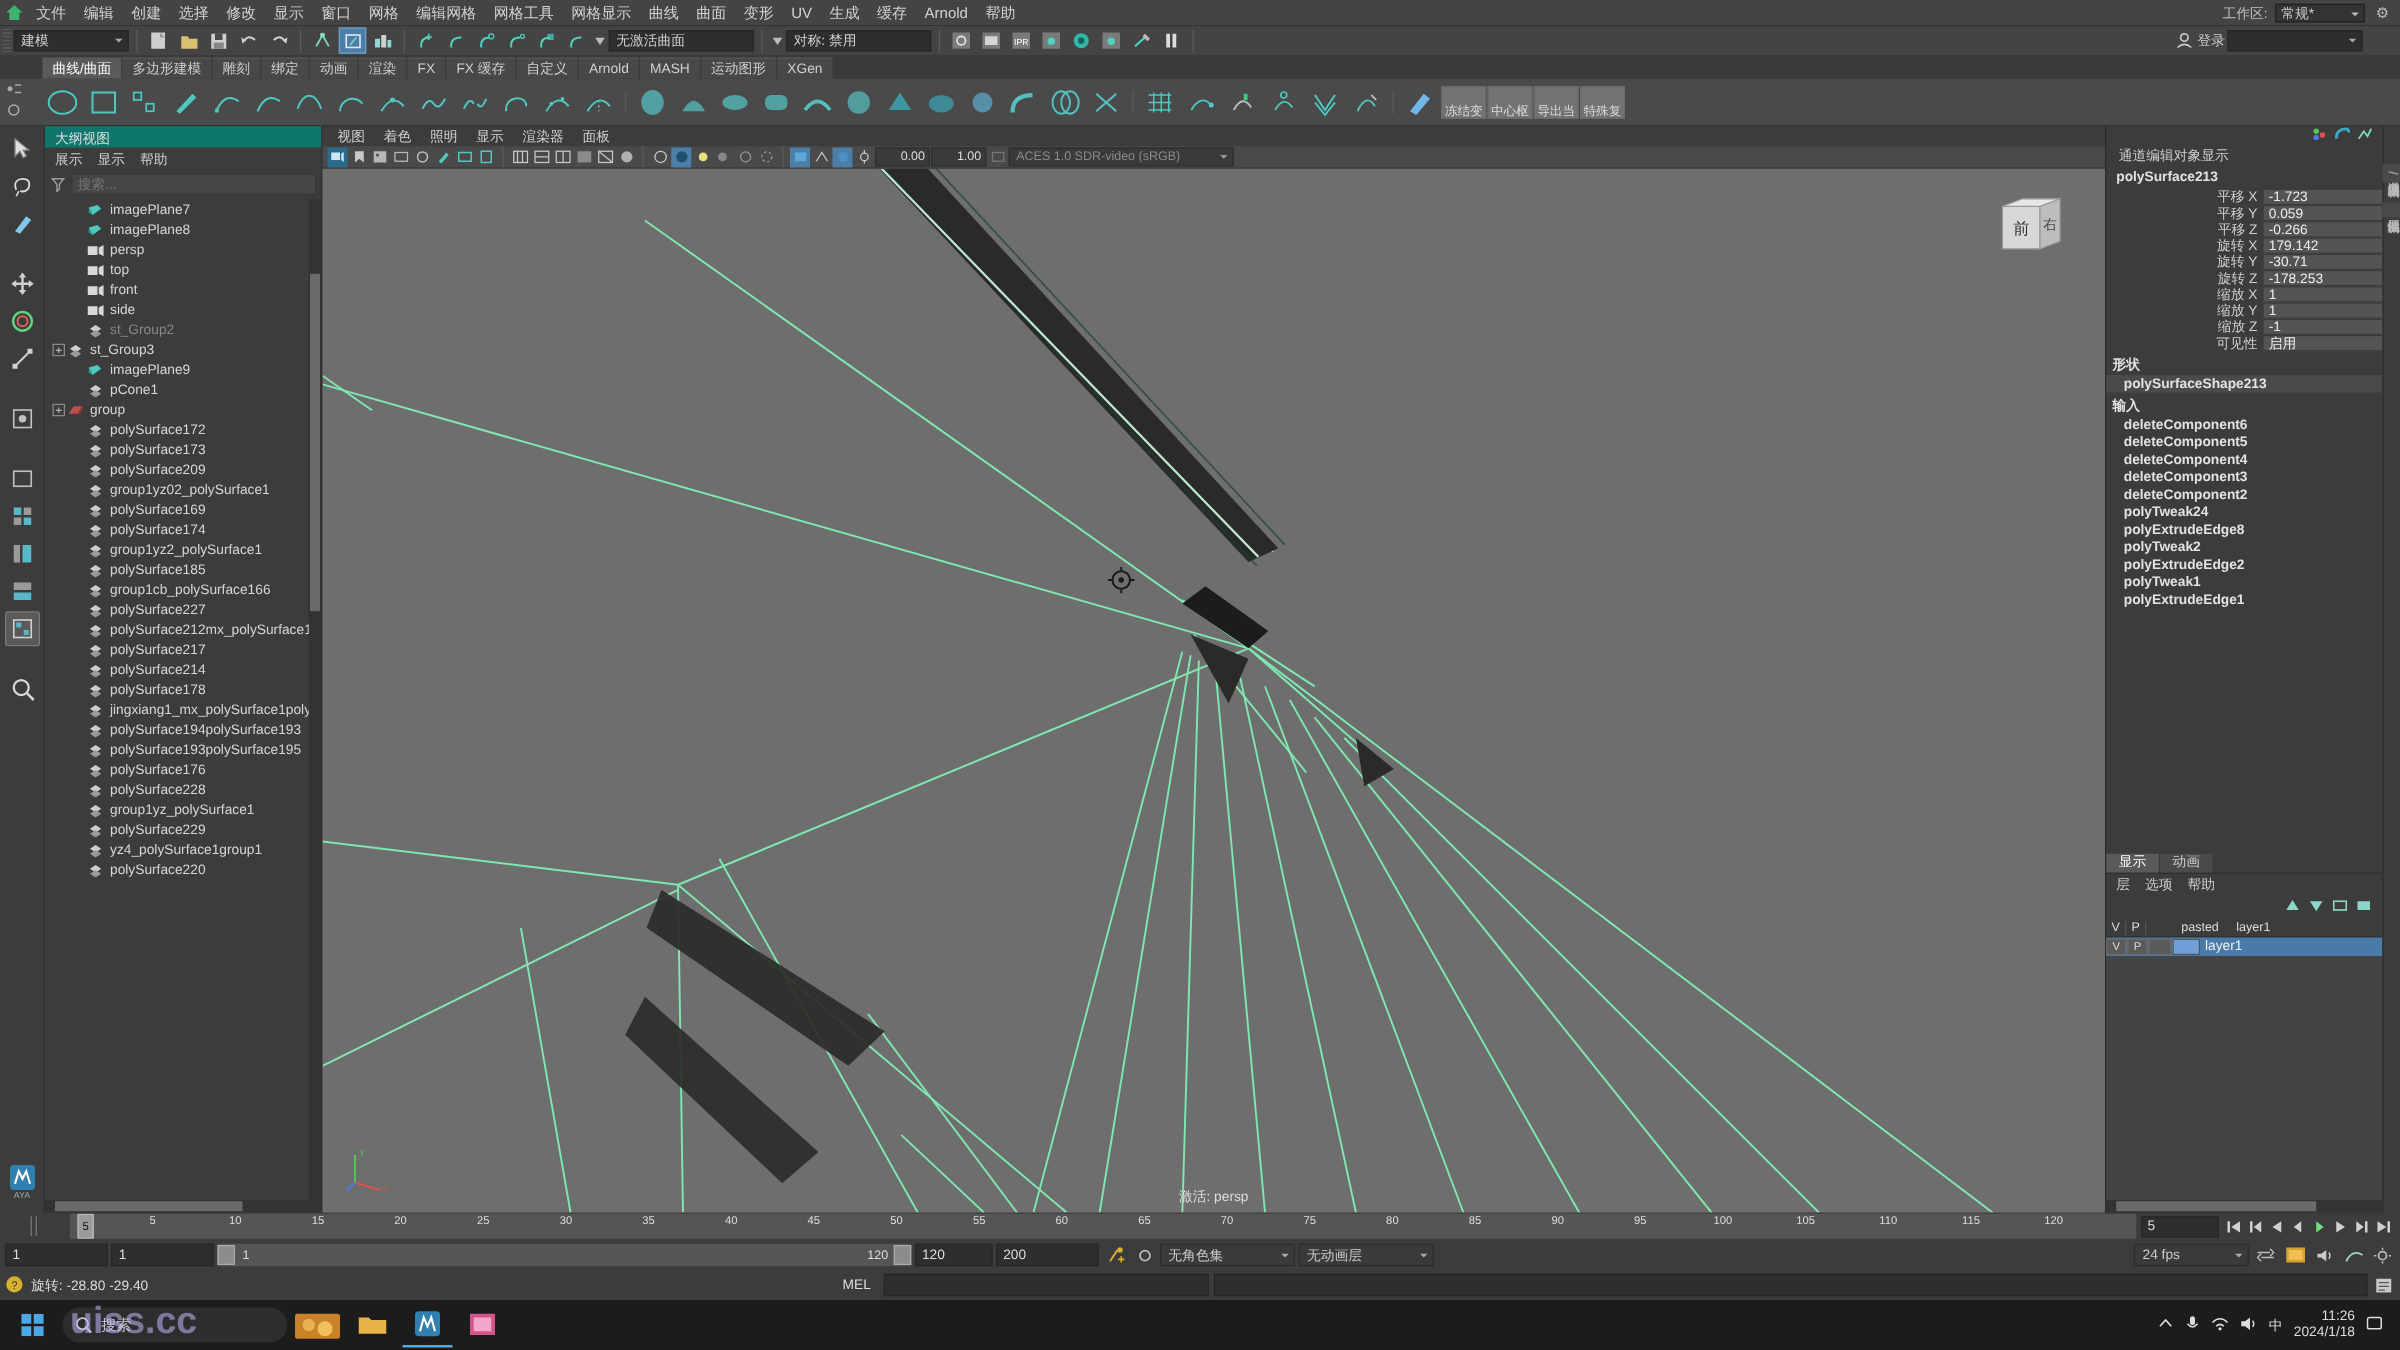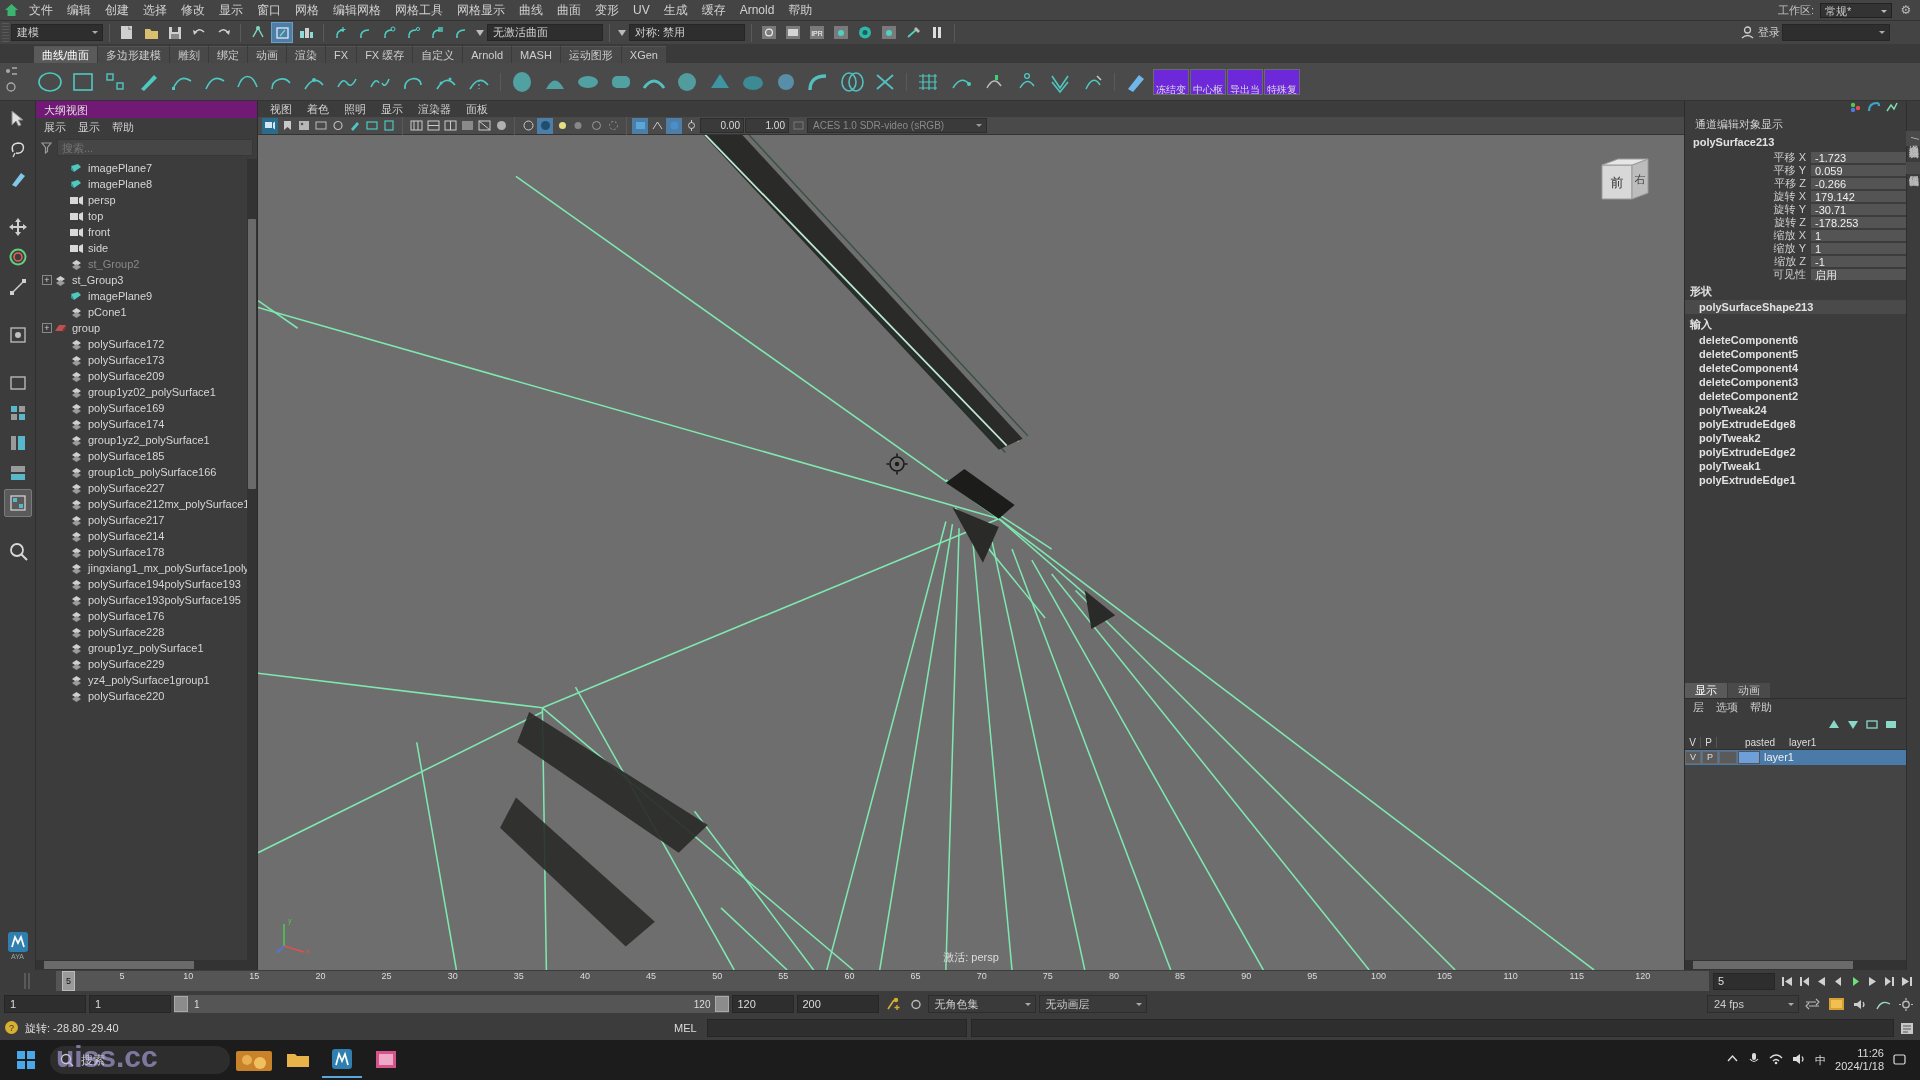--- a/index.html
+++ b/index.html
@@ -53,39 +53,39 @@
   .login { display:flex;align-items:center;gap:4px;color:#d0d0d0;font-size:11px;}
 
   
   .shelfrow { height:18px; background:#3a3a3a; display:flex; align-items:flex-end; flex:none; padding-left:34px;}
   .shelf-tab { height:17px; line-height:17px; padding:0 8px; font-size:11px; color:#cfcfcf;
                background:#484848; margin-right:1px; border-top:1px solid #555;}
   .shelf-tab.active{ background:#5a5a5a; color:#fff;}
   .shelfbar { height:38px; background:#4a4a4a; display:flex; align-items:center; flex:none; padding-left:34px; gap:1px;
               border-bottom:1px solid #333;}
   .shelf-ico { width:32px; height:32px; display:flex; align-items:center; justify-content:center; flex:none;}
-  .shelf-txtbtn{ font-size:10px; color:#ddd; background:#6d28d9; border:1px solid #6a6a6a;
+  .shelf-txtbtn{ font-size:10px; color:#ddd; background:#737373; border:1px solid #6a6a6a;
                  height:17px; line-height:16px; padding:12px 2px; white-space:nowrap; overflow:hidden; max-width:40px;}
 
   
   .body { flex:1; display:flex; min-height:0; position:relative; }
 
   .toolcol { width:36px; background:#3c3c3c; display:flex; flex-direction:column; align-items:center;
              padding-top:4px; gap:2px; flex:none; border-right:1px solid #2e2e2e;}
   .toolcol .tool { width:28px; height:28px; display:flex; align-items:center; justify-content:center;
                    border-radius:2px; }
   .toolcol .tool.active{ background:#5a5a5a; border:1px solid #7a7a7a;}
   .toolcol .gap{ height:16px; }
   .maya-logo{ margin-top:auto; margin-bottom:10px; width:26px; height:30px; display:flex; flex-direction:column;
               align-items:center; justify-content:center; }
 
   
   .outliner { width:222px; background:#3c3c3c; display:flex; flex-direction:column; flex:none;
               border-right:1px solid #2b2b2b;}
-  .ol-title{ height:17px; background:#701a75; color:#ddd; font-size:11px; padding:2px 0 0 8px; }
+  .ol-title{ height:17px; background:#0f766e; color:#ddd; font-size:11px; padding:2px 0 0 8px; }
   .ol-menu{ height:18px; display:flex; align-items:center; gap:12px; padding-left:8px; font-size:11px; color:#cfcfcf;}
   .ol-search{ height:19px; margin:2px 4px 2px 2px; display:flex; align-items:center; gap:3px; }
   .ol-searchico{ width:16px;height:16px;display:flex;align-items:center;justify-content:center;}
   .ol-searchbox{ flex:1; height:17px; background:#464646; border:1px solid #383838; color:#8d8d8d;
                  font-size:11px; padding:0 4px; line-height:15px;}
   .ol-list{ flex:1; overflow:hidden; position:relative; padding-top:1px;}
   .ol-row{ height:16px; display:flex; align-items:center; font-size:11px; color:#d6d6d6;
            padding-left:10px; white-space:nowrap;}
   .ol-row.dim{ color:#888; }
   .ol-exp{ width:10px; height:10px; margin-right:2px; display:flex; align-items:center; justify-content:center;

